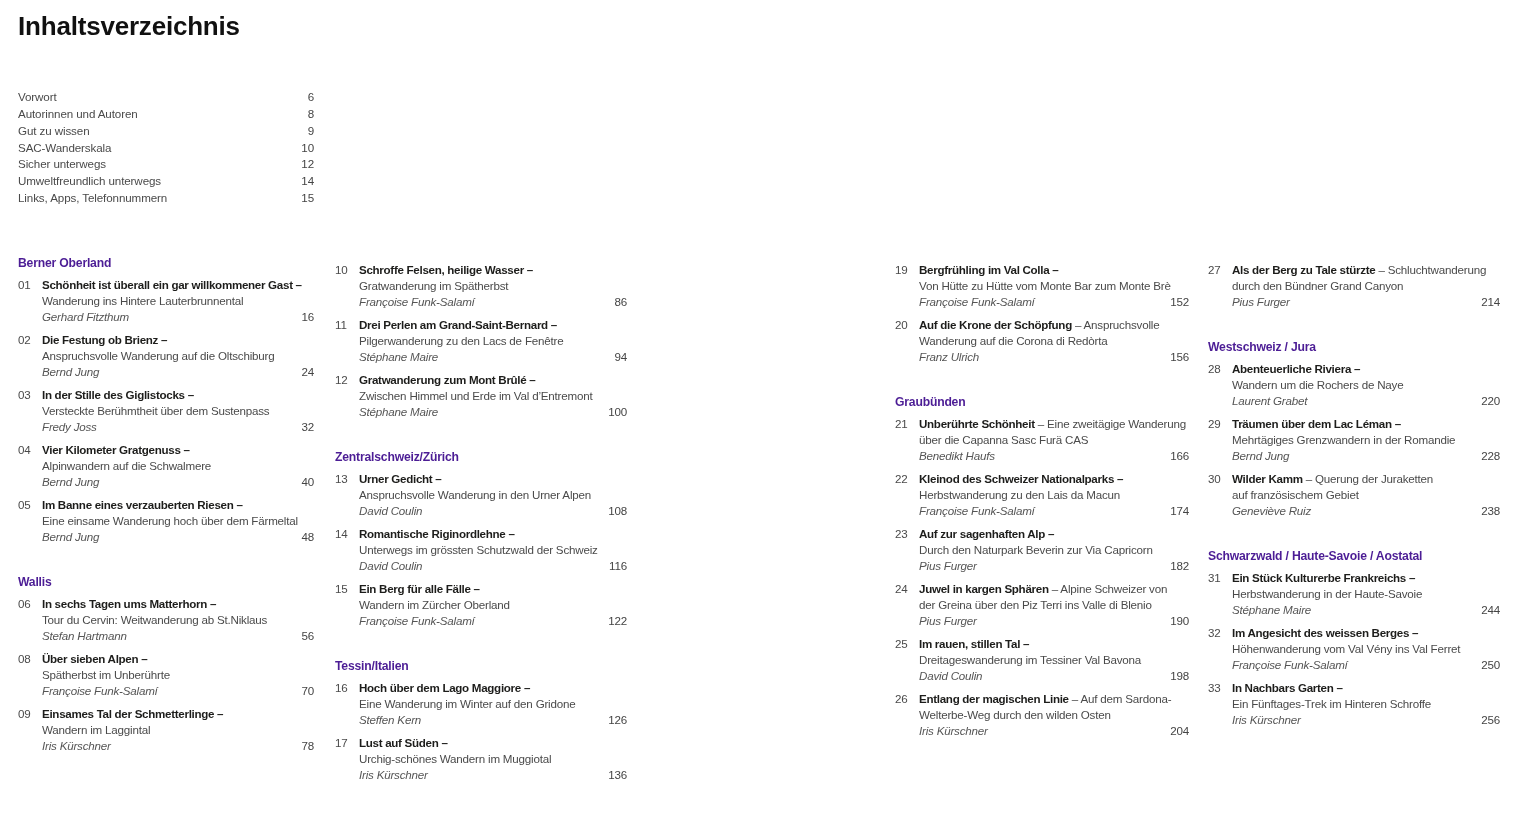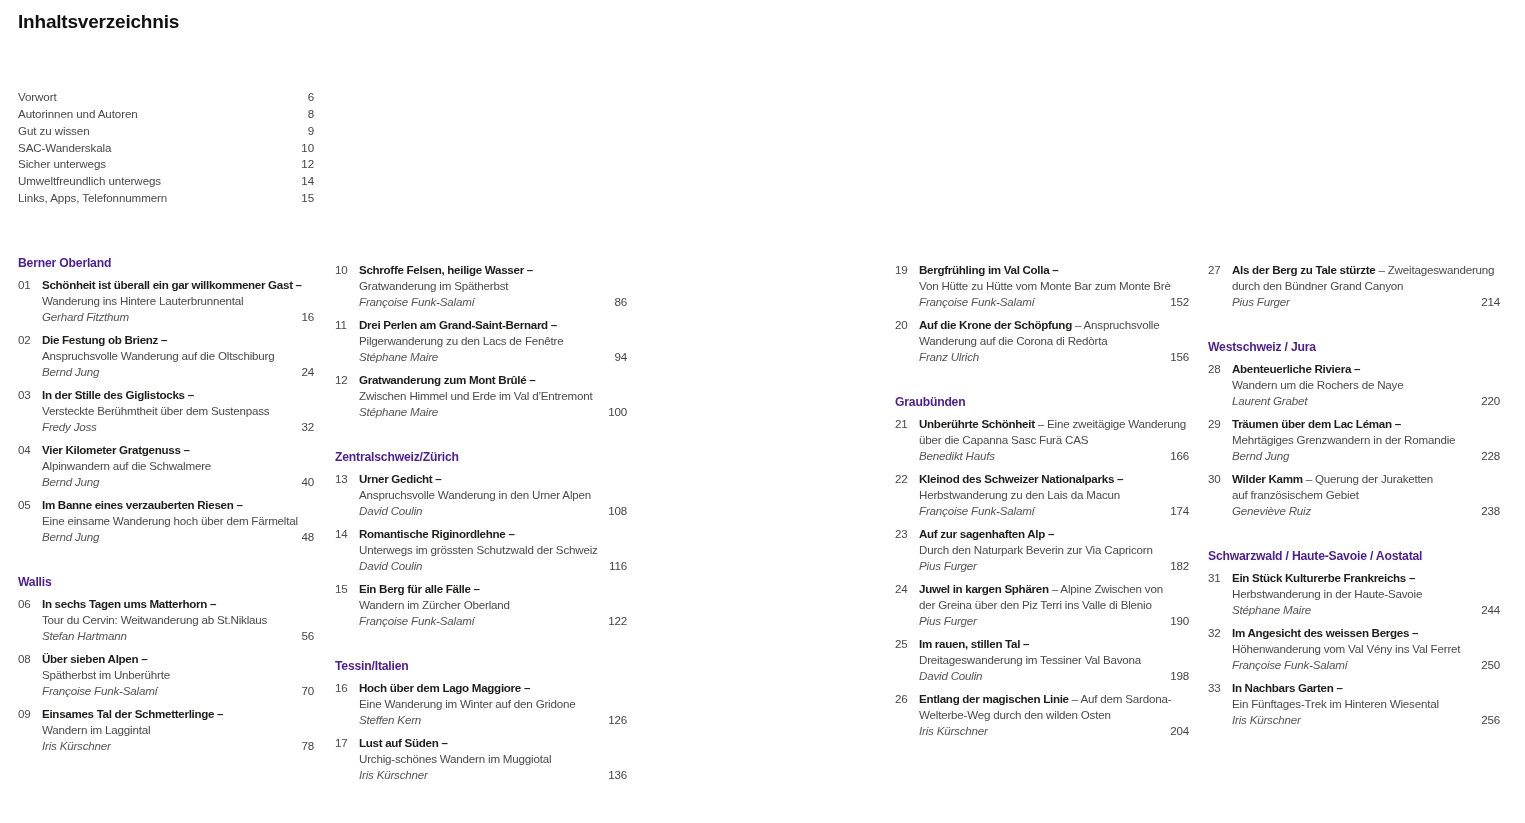--- a/index.html
+++ b/index.html
@@ -1,18 +1,18 @@
 <!DOCTYPE html>
 <html><head>
 <meta charset="utf-8">
 <style>
   html,body{margin:0;padding:0;background:#ffffff;}
   .page{position:relative;width:1525px;height:823px;background:#ffffff;
         font-family:"Liberation Sans",sans-serif;overflow:hidden;color:#1d1d1b;}
-  .doc-title{position:absolute;left:18px;top:11px;font-size:19px;font-weight:bold;
+  .doc-title{position:absolute;left:18px;top:11px;font-size:26px;font-weight:bold;
         color:#111111;letter-spacing:-0.2px;}
   .front{position:absolute;left:18px;top:89px;width:296px;}
   .fm-row{display:flex;justify-content:space-between;font-size:11.6px;line-height:16.85px;
         color:#4a4a4a;letter-spacing:-0.1px;}
   .fm-page{color:#444444;}
   .toc-col{position:absolute;top:255px;font-size:11.6px;line-height:16px;letter-spacing:-0.2px;}
   .col1{left:18px;width:296px;}
   .col2{left:335px;width:292px;}
   .col3{left:895px;width:294px;}
   .col4{left:1208px;width:292px;}
@@ -303,21 +303,21 @@
             <div class="sub">Durch den Naturpark Beverin zur Via Capricorn</div>
             <div class="meta">
               <span class="author">Pius Furger</span>
               <span class="pg">182</span>
             </div>
           </div>
         </div>
         <div class="item">
           <div class="num">24</div>
           <div class="body">
-            <div class="l1"><span class="b">Juwel in kargen Sphären</span><span class="r"> – Alpine Zwischen von</span></div>
+            <div class="l1"><span class="b">Juwel in kargen Sphären</span><span class="r"> – Alpine Schweizer von</span></div>
             <div class="sub">der Greina über den Piz Terri ins Valle di Blenio</div>
             <div class="meta">
               <span class="author">Pius Furger</span>
               <span class="pg">190</span>
             </div>
           </div>
         </div>
         <div class="item">
           <div class="num">25</div>
           <div class="body">
@@ -338,21 +338,21 @@
               <span class="author">Iris Kürschner</span>
               <span class="pg">204</span>
             </div>
           </div>
         </div>
       </div>
       <div class="toc-col col4 cont">
         <div class="item">
           <div class="num">27</div>
           <div class="body">
-            <div class="l1"><span class="b">Als der Berg zu Tale stürzte</span><span class="r"> – Zweitageswanderung</span></div>
+            <div class="l1"><span class="b">Als der Berg zu Tale stürzte</span><span class="r"> – Schluchtwanderung</span></div>
             <div class="sub">durch den Bündner Grand Canyon</div>
             <div class="meta">
               <span class="author">Pius Furger</span>
               <span class="pg">214</span>
             </div>
           </div>
         </div>
         <div class="sec">Westschweiz / Jura</div>
         <div class="item">
           <div class="num">28</div>
@@ -407,21 +407,21 @@
             <div class="meta">
               <span class="author">Françoise Funk-Salamí</span>
               <span class="pg">250</span>
             </div>
           </div>
         </div>
         <div class="item">
           <div class="num">33</div>
           <div class="body">
             <div class="l1"><span class="b">In Nachbars Garten –</span><span class="r"></span></div>
-            <div class="sub">Ein Fünftages-Trek im Hinteren Wiesental</div>
+            <div class="sub">Ein Fünftages-Trek im Hinteren Schroffe</div>
             <div class="meta">
               <span class="author">Iris Kürschner</span>
               <span class="pg">256</span>
             </div>
           </div>
         </div>
       </div>
     </div>
 </div>
 

